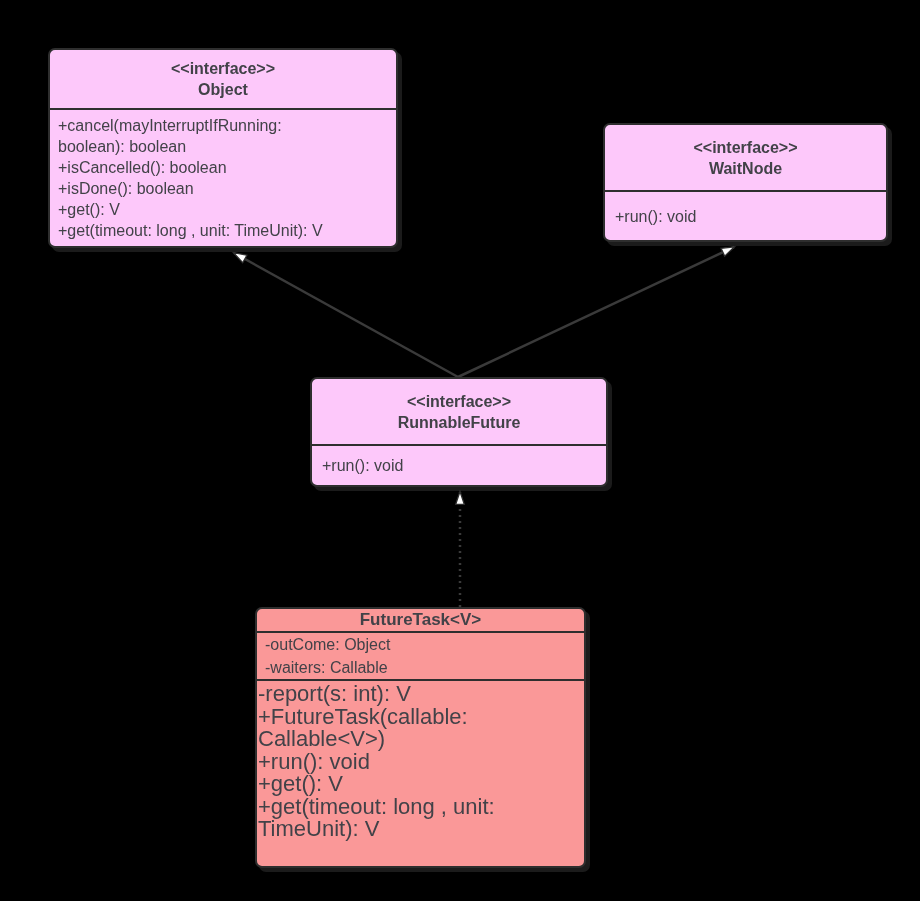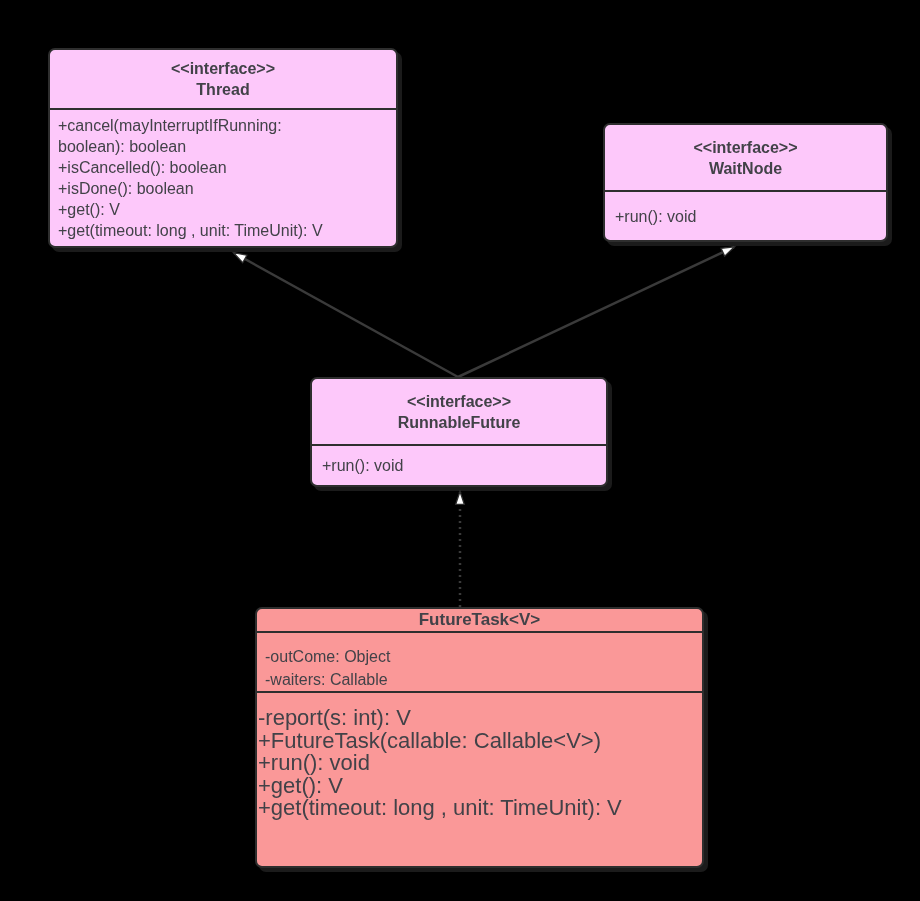--- a/index.html
+++ b/index.html
@@ -57,23 +57,22 @@
   .member.wrap-narrow { max-width: 278px; }
 
   #box-future        { left: 48px;  top: 48px;  width: 350px; height: 200px; }
   #box-future .uml-header { height: 60px; }
   #box-runnerble     { left: 603px; top: 123px; width: 285px; height: 119px; }
   #box-runnerble .uml-header { height: 67px; }
   #box-runnablefuture{ left: 310px; top: 377px; width: 298px; height: 110px; }
   #box-runnablefuture .uml-header { height: 67px; }
 
   #box-futuretask {
-    left: 255px; top: 607px; width: 449px; height: 261px;
+    left: 255px; top: 607px; width: 331px; height: 261px;
     background: var(--fill-class);
-    gap: 12px;
   }
   #box-futuretask .uml-title {
     height: 24px;
     display: flex; align-items: center; justify-content: center;
     font-weight: bold;
     font-size: 17px;
     border-bottom: 2px solid var(--stroke);
     flex: 0 0 auto;
   }
   #box-futuretask .uml-fields {
@@ -102,21 +101,21 @@
       </marker>
     </defs>
     <line x1="458" y1="377" x2="234" y2="253" marker-end="url(#tri)"></line>
     <line x1="458" y1="377" x2="734" y2="247" marker-end="url(#tri)"></line>
     <line class="dotted" x1="460" y1="607" x2="460" y2="492" marker-end="url(#tri)"></line>
   </svg>
 
   <div class="uml-box" id="box-future">
     <div class="uml-header">
       <div>&lt;&lt;interface&gt;&gt;</div>
-      <div>Thread</div>
+      <div>Object</div>
     </div>
     <div class="uml-body multi">
       <div class="member wrap-narrow">+cancel(mayInterruptIfRunning: boolean): boolean</div>
       <div class="member">+isCancelled(): boolean</div>
       <div class="member">+isDone(): boolean</div>
       <div class="member">+get(): V</div>
       <div class="member">+get(timeout: long , unit: TimeUnit): V</div>
     </div>
   </div>
 

